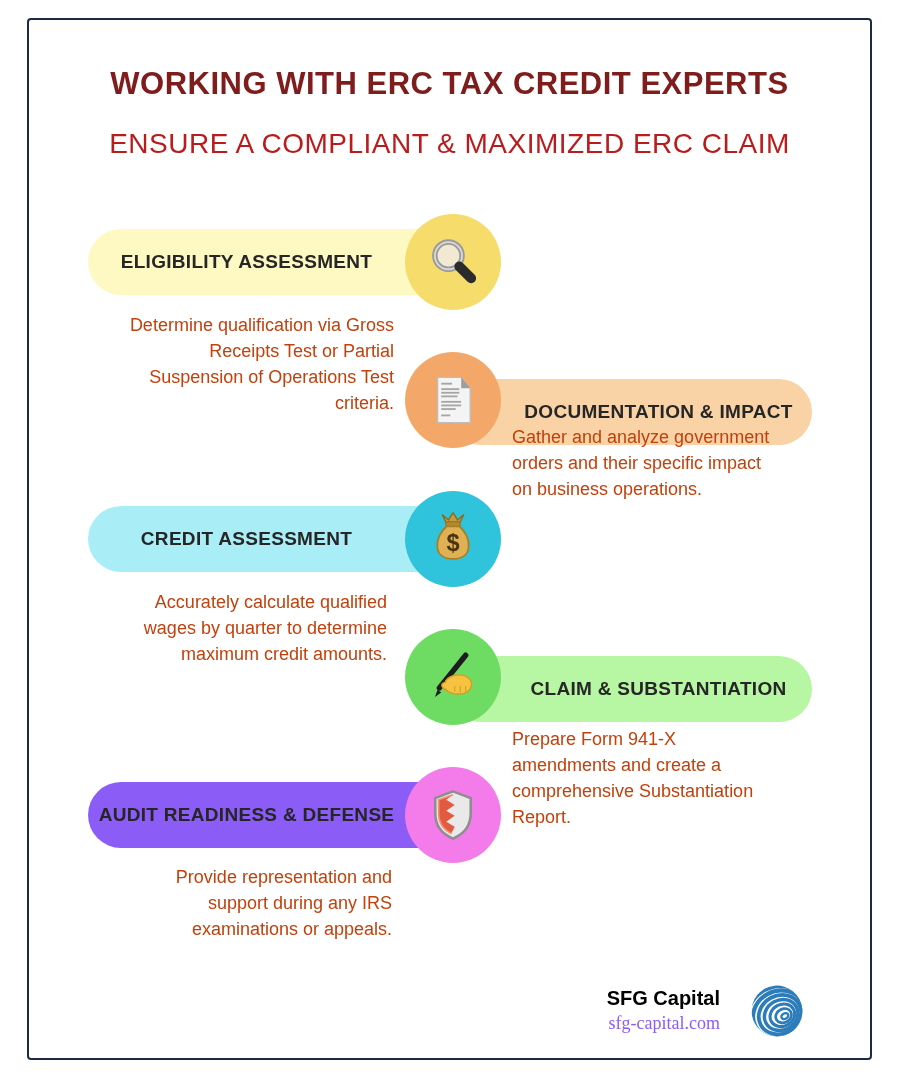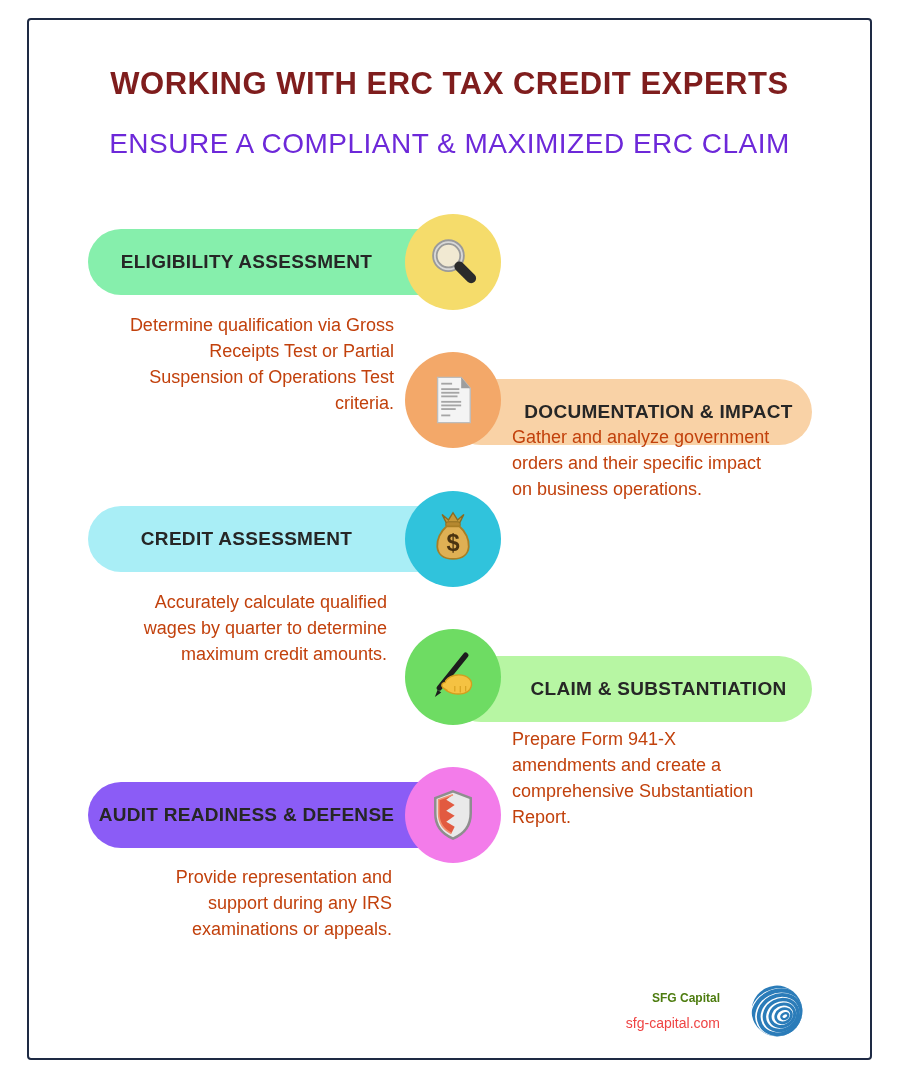--- a/index.html
+++ b/index.html
@@ -1,44 +1,44 @@
 <!DOCTYPE html>
 <html><head>
 <meta charset="utf-8">
 <style>
   html,body{margin:0;padding:0;background:#ffffff;}
   body{width:900px;height:1080px;position:relative;font-family:"Liberation Sans",sans-serif;overflow:hidden;}
   .frame{position:absolute;left:27px;top:18px;width:841px;height:1038px;border:2px solid #1e2a44;border-radius:4px;background:#ffffff;}
   .main-title{position:absolute;left:27px;top:66px;width:845px;text-align:center;font-size:31px;font-weight:bold;letter-spacing:.5px;color:#7f1d1d;}
-  .sub-title{position:absolute;left:27px;top:128px;width:845px;text-align:center;font-size:28px;font-weight:400;letter-spacing:.5px;color:#6d28d9;}
+  .sub-title{position:absolute;left:27px;top:128px;width:845px;text-align:center;font-size:28px;font-weight:400;letter-spacing:.5px;color:#b91c1c;}
   .step{position:absolute;left:0;top:0;width:900px;height:0;}
   .pill{position:absolute;height:66px;border-radius:33px;display:flex;align-items:center;justify-content:center;}
   .pill-title{font-size:19px;font-weight:bold;color:#262626;letter-spacing:.3px;white-space:nowrap;}
   .step.left  .pill{left:88px;width:374px;padding-right:57px;box-sizing:border-box;}
   .step.right .pill{left:448px;width:364px;padding-left:57px;box-sizing:border-box;margin-top:12px;}
   .circle{position:absolute;left:405px;width:96px;height:96px;border-radius:50%;display:flex;align-items:center;justify-content:center;}
   .desc{position:absolute;font-size:18px;line-height:26px;color:#c2410c;white-space:pre-line;}
   .step.left  .desc{text-align:right;}
   .step.right .desc{text-align:left;}
   .footer-text{position:absolute;left:400px;top:986px;width:320px;text-align:right;}
-  .brand{font-size:12px;font-weight:bold;color:#4d7c0f;line-height:24px;}
-  .website{font-size:14px;color:#ef4444;line-height:26px;}
+  .brand{font-size:20px;font-weight:bold;color:#000000;line-height:24px;}
+  .website{font-size:18px;color:#8b5cf6;line-height:26px;font-family:Liberation Serif, serif;}
   .logo{position:absolute;left:748px;top:982px;width:58px;height:58px;}
   svg{display:block;}
 </style>
 </head>
 <body>
 
 <div class="frame"></div>
 
 <div class="main-title">WORKING WITH ERC TAX CREDIT EXPERTS</div>
 <div class="sub-title">ENSURE A COMPLIANT &amp; MAXIMIZED ERC CLAIM</div>
 
 <div class="step left">
-  <div class="pill" style="top: 229px; background: #86efac;">
+  <div class="pill" style="top: 229px; background: #fef9c3;">
     <span class="pill-title">ELIGIBILITY ASSESSMENT</span>
   </div>
   <div class="circle" style="top: 214px; background: rgb(245, 220, 107);">
     <span>
       <svg width="58" height="58" viewBox="0 0 64 64">
         <circle cx="27" cy="25" r="15" fill="#F1E9D2" stroke="#9a9a9a" stroke-width="6"></circle>
         <circle cx="27" cy="25" r="15" fill="none" stroke="#d8d8d8" stroke-width="2"></circle>
         <line x1="39" y1="37" x2="52" y2="50" stroke="#2b2b2b" stroke-width="11" stroke-linecap="round"></line>
       </svg>
     </span>

